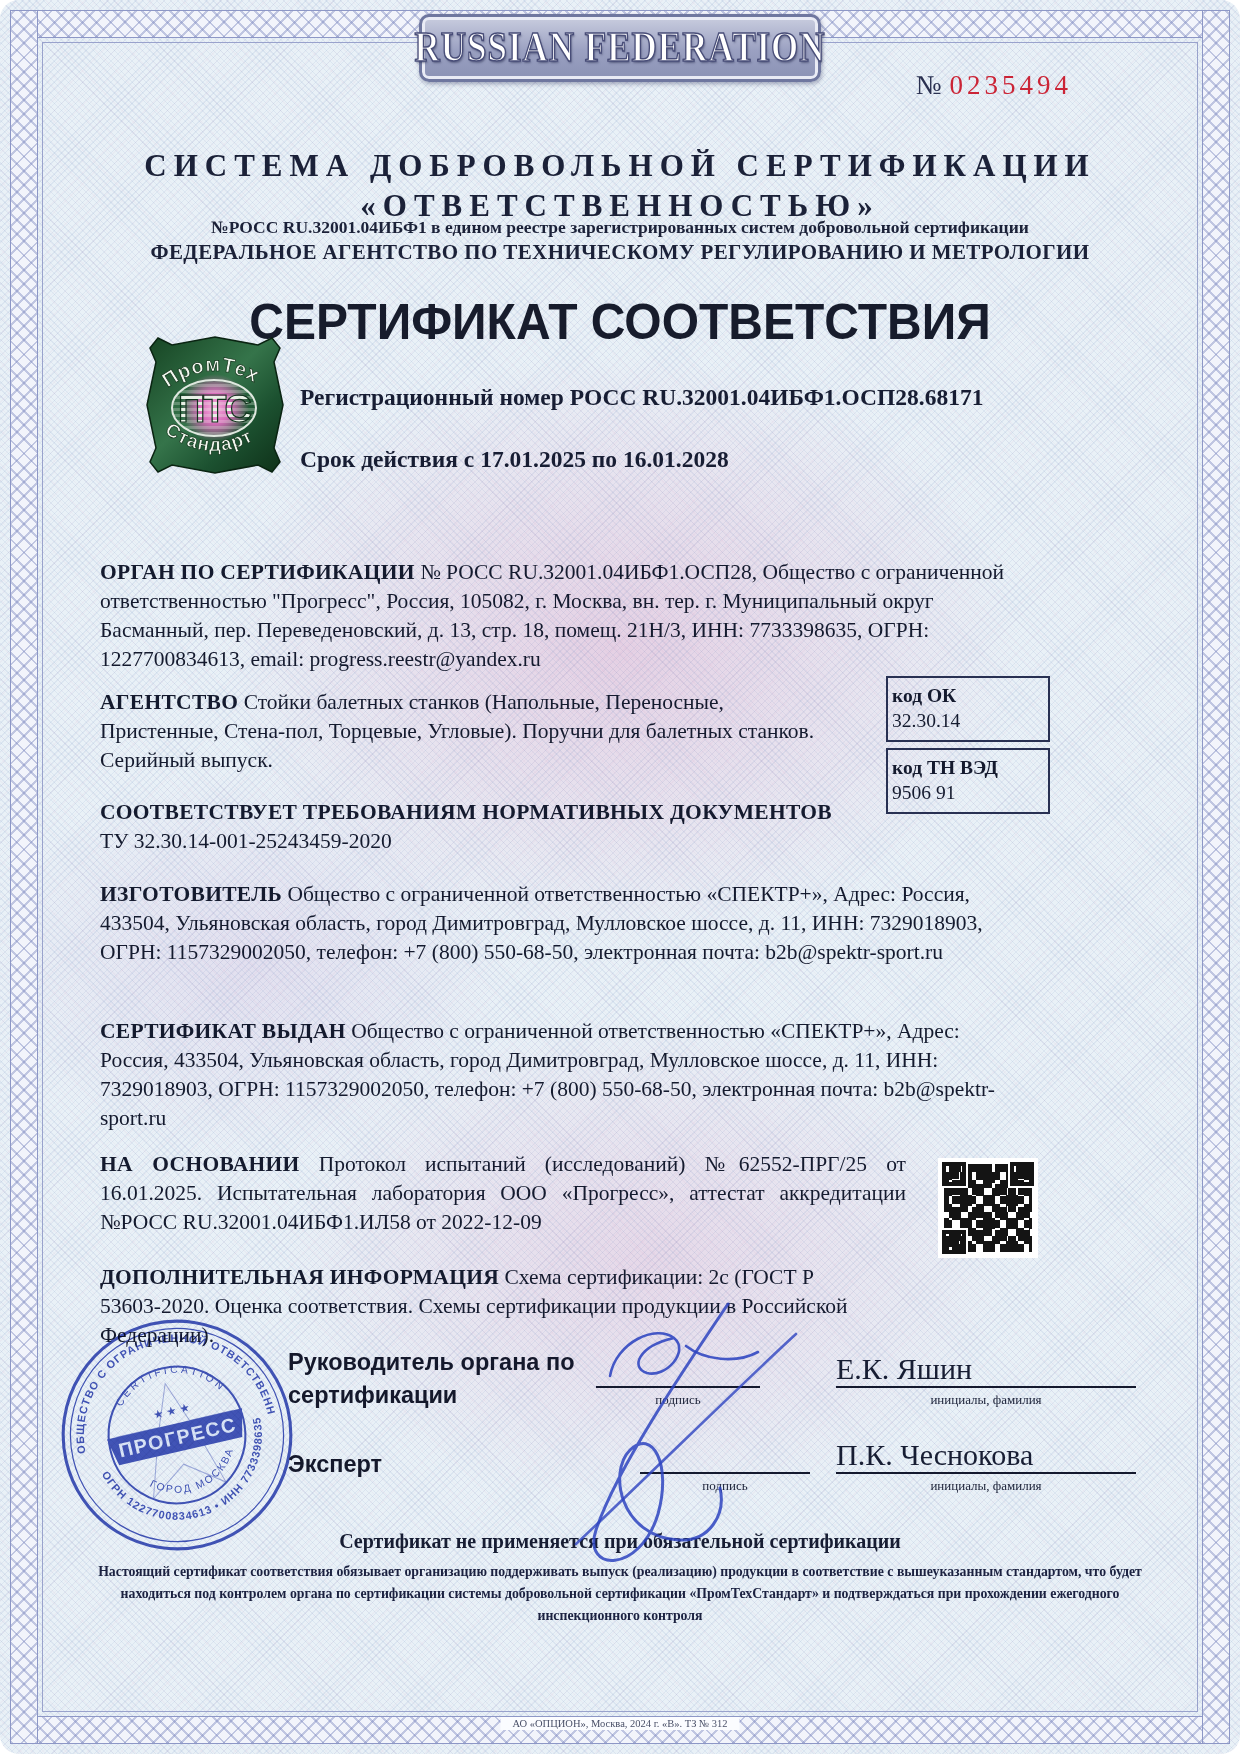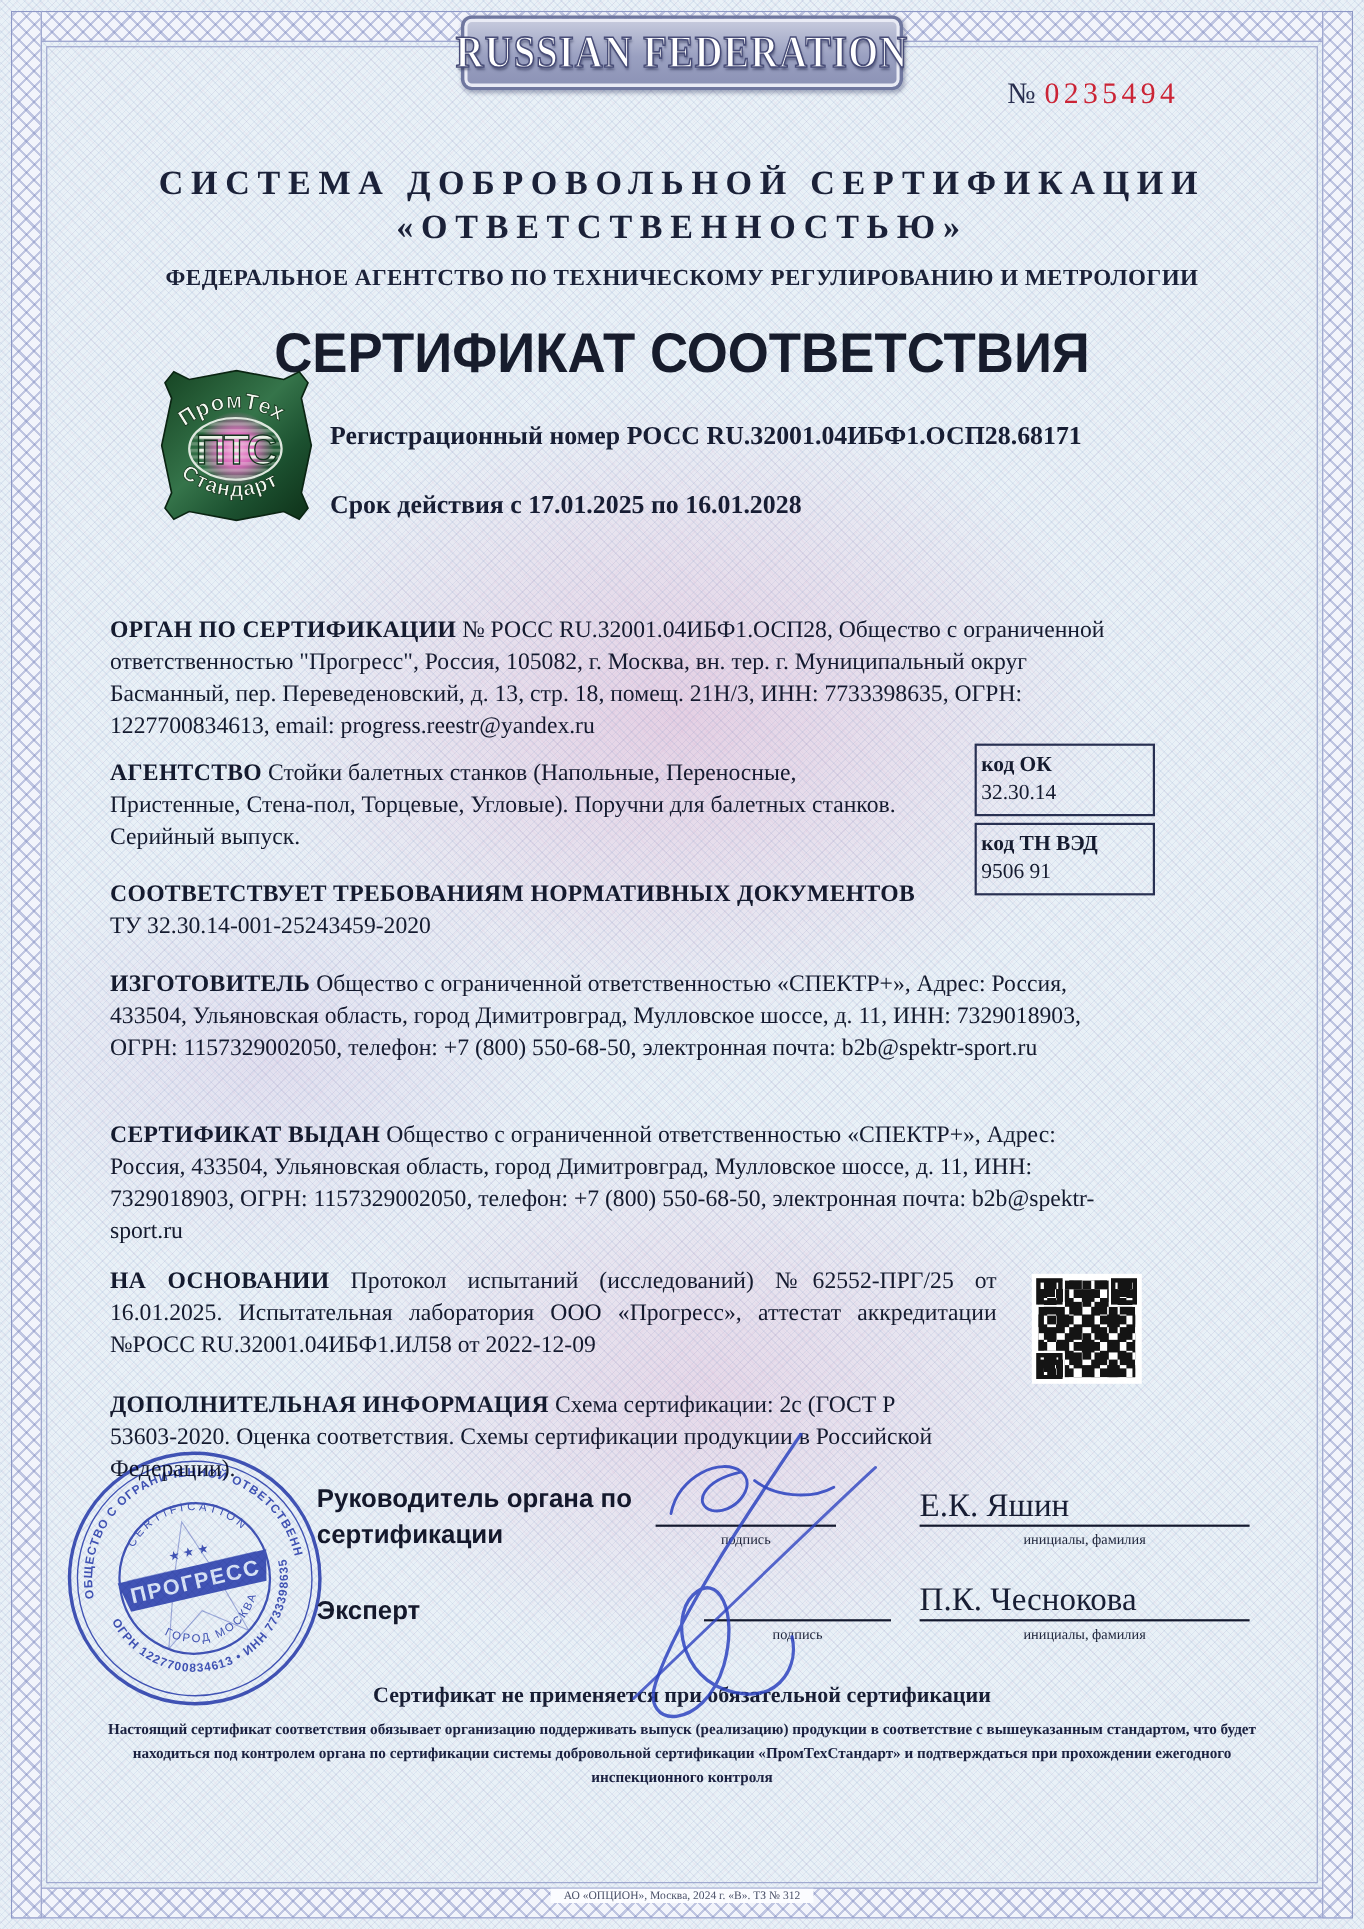--- a/index.html
+++ b/index.html
@@ -2,21 +2,21 @@
 <html><head>
 <meta charset="utf-8">
 <style>
   html,body{margin:0;padding:0;background:#fff;}
   .page{position:relative;width:1240px;height:1754px;overflow:hidden;
     font-family:"Liberation Serif",serif;color:#151b30;
     background:
       radial-gradient(46% 24% at 50% 37%, rgba(224,168,204,.45), rgba(224,168,204,0) 70%),
       radial-gradient(42% 20% at 52% 72%, rgba(224,168,204,.34), rgba(224,168,204,0) 70%),
       radial-gradient(30% 16% at 20% 55%, rgba(200,160,210,.22), rgba(200,160,210,0) 70%),
-      #e9f1f7;}
+      #e9f1f7; border-radius: 19px;}
   .texture{position:absolute;inset:0;pointer-events:none;
     background:
       repeating-linear-gradient(45deg, rgba(96,126,182,.10) 0 1px, transparent 1px 5px),
       repeating-linear-gradient(-45deg, rgba(96,126,182,.10) 0 1px, transparent 1px 5px),
       repeating-linear-gradient(45deg, rgba(196,120,170,.05) 0 1px, transparent 1px 8px),
       repeating-linear-gradient(-45deg, rgba(196,120,170,.05) 0 1px, transparent 1px 8px);}
   
   .bs{position:absolute;z-index:3;border:1px solid #8d97c6;
     background:
       repeating-linear-gradient(45deg, rgba(122,134,190,.42) 0 2px, transparent 2px 10px),
@@ -105,20 +105,21 @@
   <div class="frame-line"></div>
 
   <div class="banner">
     <span>RUSSIAN FEDERATION</span>
   </div>
   <div class="serial">
     <span class="nm">№</span><span class="num">0235494</span>
   </div>
   <div class="ctr h-sys">СИСТЕМА ДОБРОВОЛЬНОЙ СЕРТИФИКАЦИИ</div>
   <div class="ctr h-sys2">«ОТВЕТСТВЕННОСТЬЮ»</div>
+  <div class="ctr h-reg">№РОСС RU.32001.04ИБФ1 в едином реестре зарегистрированных систем добровольной сертификации</div>
   <div class="ctr h-agency">ФЕДЕРАЛЬНОЕ АГЕНТСТВО ПО ТЕХНИЧЕСКОМУ РЕГУЛИРОВАНИЮ И МЕТРОЛОГИИ</div>
   <div class="ctr title">СЕРТИФИКАТ СООТВЕТСТВИЯ</div>
 
   <svg class="logo" viewBox="0 0 150 150">
     <defs>
       <linearGradient id="g1" x1="0" y1="0" x2="1" y2="1">
         <stop offset="0" stop-color="#164423"></stop>
           <stop offset=".45" stop-color="#35744a"></stop>
         <stop offset=".7" stop-color="#1c5130"></stop>
           <stop offset="1" stop-color="#0e3018"></stop>

